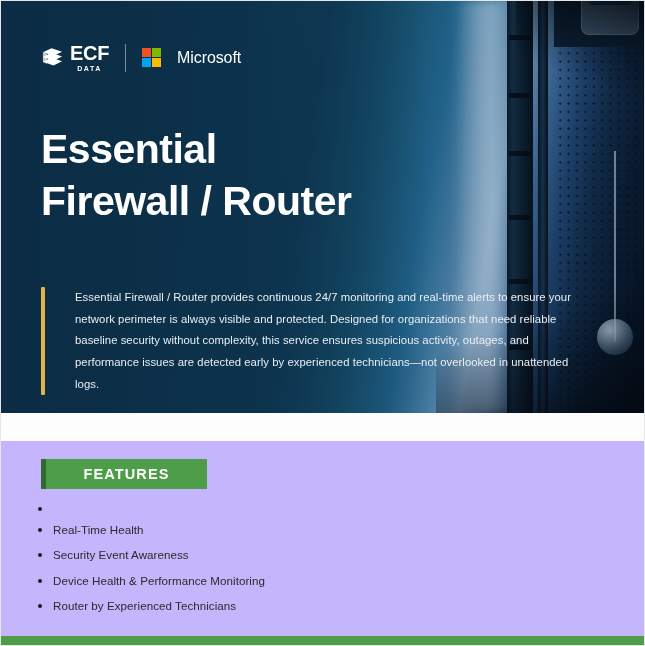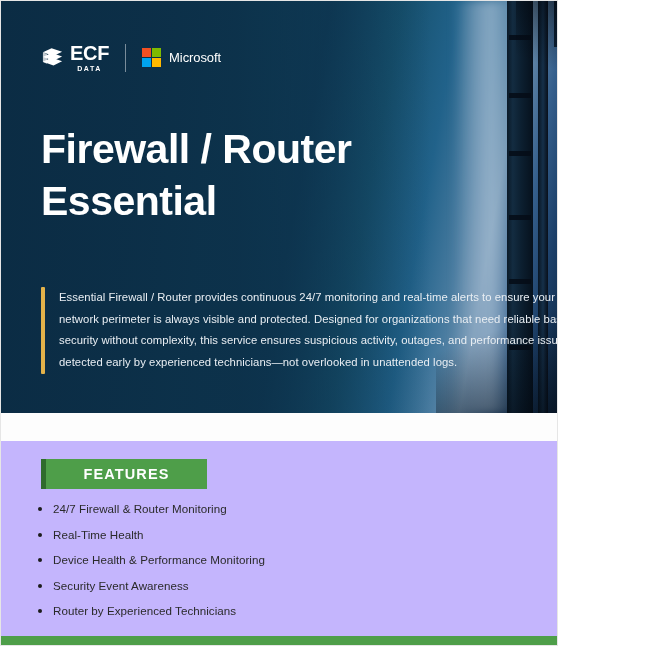--- a/index.html
+++ b/index.html
@@ -7,21 +7,21 @@
   html, body {
     width: 645px;
     height: 646px;
     overflow: hidden;
     background: #ffffff;
     font-family: "Liberation Sans", sans-serif;
   }
 
   .page {
     position: relative;
-    width: 558px;
+    width: 645px;
     height: 646px;
     background: #fdfdfd;
     border: 1px solid #e6e6e6;
     overflow: hidden;
   }
 
   
   .hero {
     position: absolute;
     left: 0; top: 0;
@@ -185,21 +185,21 @@
   .ms-logo { display: flex; align-items: center; gap: 8px; }
   .ms-grid {
     width: 19px; height: 19px;
     display: grid;
     grid-template-columns: 9px 9px;
     grid-template-rows: 9px 9px;
     gap: 1px;
   }
   .ms-q { display: block; width: 9px; height: 9px; }
   .ms-name {
-    font-size: 13px; color: #ffffff; letter-spacing: -0.1px;
+    font-size: 16px; color: #ffffff; letter-spacing: -0.1px; margin-left: 8px;
   }
 
   
   .hero-title {
     position: absolute;
     left: 40px; top: 122px;
     z-index: 6;
     color: #ffffff;
     font-size: 41px;
     font-weight: bold;
@@ -208,21 +208,21 @@
   }
   .hero-title span { display: block; }
 
   
   .hero-desc-wrap {
     position: absolute;
     left: 40px; top: 286px;
     width: 550px;
     z-index: 6;
     display: flex;
-    gap: 14px;
+    gap: 30px;
   }
   .desc-accent {
     flex: 0 0 4px;
     width: 4px;
     background: #e3b24a;
     border-radius: 1px;
   }
   .hero-desc {
     color: #e9eef3;
     font-size: 11.3px;
@@ -345,53 +345,52 @@
           <i class="ms-q" style="background:#7fba00"></i>
           <i class="ms-q" style="background:#00a4ef"></i>
           <i class="ms-q" style="background:#ffb900"></i>
         </span>
         <span class="ms-name">Microsoft</span>
       </div>
 
     </div>
 
     <h1 class="hero-title">
+      <span>Essential</span>
       <span>Firewall / Router</span>
-      <span>Essential</span>
     </h1>
 
     <div class="hero-desc-wrap">
       <div class="desc-accent"></div>
       <p class="hero-desc">Essential Firewall / Router provides continuous 24/7 monitoring and real-time alerts to ensure your network perimeter is always visible and protected. Designed for organizations that need reliable baseline security without complexity, this service ensures suspicious activity, outages, and performance issues are detected early by experienced technicians—not overlooked in unattended logs.</p>
     </div>
 
   </div>
 
   <div class="body">
 
     <div class="features-badge">
       <span>FEATURES</span>
     </div>
 
     <ul class="feature-list">
       <li class="feature-item">
         <span class="f-bullet"></span>
-        <span class="f-text">24/7 Firewall &amp; Router Monitoring</span>
       </li>
       <li class="feature-item">
         <span class="f-bullet"></span>
         <span class="f-text">Real-Time Health</span>
       </li>
       <li class="feature-item">
         <span class="f-bullet"></span>
-        <span class="f-text">Device Health &amp; Performance Monitoring</span>
+        <span class="f-text">Security Event Awareness</span>
       </li>
       <li class="feature-item">
         <span class="f-bullet"></span>
-        <span class="f-text">Security Event Awareness</span>
+        <span class="f-text">Device Health &amp; Performance Monitoring</span>
       </li>
       <li class="feature-item">
         <span class="f-bullet"></span>
         <span class="f-text">Router by Experienced Technicians</span>
       </li>
     </ul>
 
   </div>
 
   <div class="footer-bar"></div>

